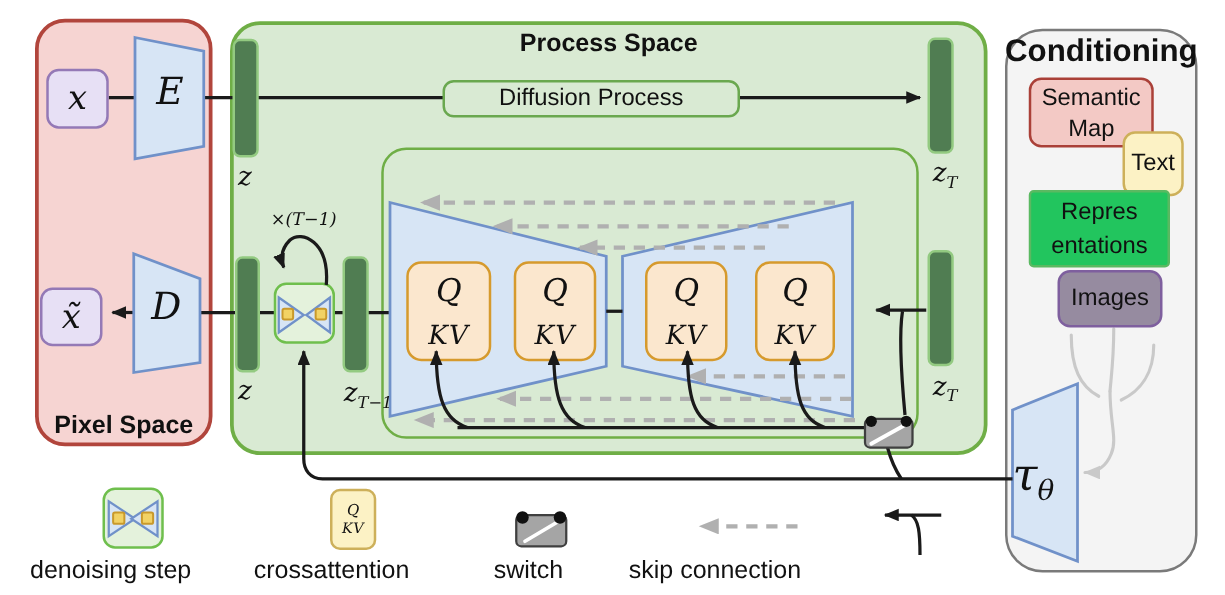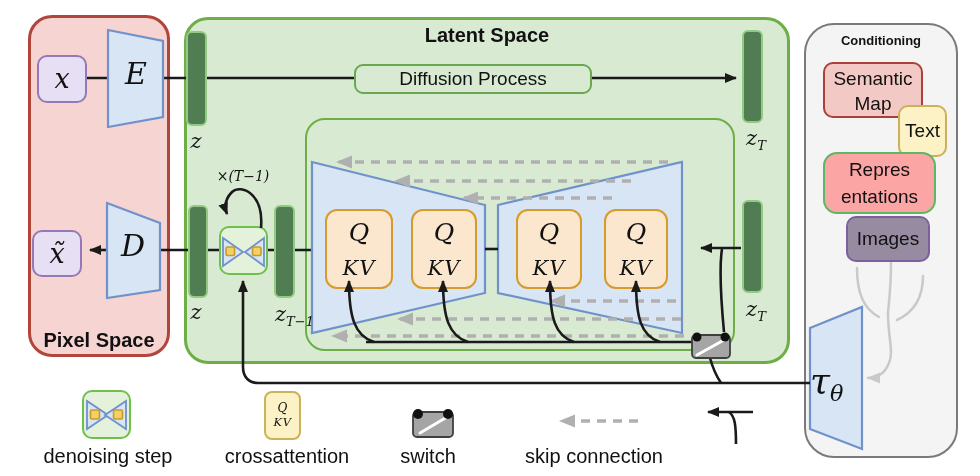--- a/index.html
+++ b/index.html
@@ -35,26 +35,26 @@
   .denoise-box{background:#e4f2dc;border:2.5px solid #6fbf4d;border-radius:10px;}
   .qkv{background:#fbe7ce;border:2.5px solid #d69a2d;border-radius:12px;text-align:center;}
   .qkv .q{display:block;font-size:25px;line-height:37px;padding-top:3px;}
   .qkv .kv{display:block;font-size:21px;line-height:34px;letter-spacing:1px;}
 
   .loop-label{font-size:14px;text-align:center;font-family:"DejaVu Serif","Liberation Serif",serif;font-style:italic;}
 
   .chip{border-radius:10px;text-align:center;font-size:19px;white-space:pre-line;}
   .chip-semantic{left:823px;top:62px;width:100px;height:56px;background:#f3c9c5;border:2.5px solid #aa4038;line-height:25px;padding-top:2px;z-index:3;}
   .chip-text{left:898px;top:105px;width:49px;height:52px;background:#fcf2c5;border:2.5px solid #cdb05a;line-height:47px;z-index:4;}
-  .chip-repr{left:823px;top:152px;width:113px;height:62px;background:#fca5a5;border:2.5px solid #5ab961;border-radius:14px;line-height:27px;padding-top:2px;z-index:5;}
+  .chip-repr{left:823px;top:152px;width:113px;height:62px;background:#22c55e;border:2.5px solid #5ab961;border-radius:4px;line-height:27px;padding-top:2px;z-index:5;}
   .chip-images{left:846px;top:216px;width:84px;height:46px;background:#968ba0;border:2.5px solid #7e5f9e;line-height:41px;z-index:6;}
 
   .tau-label{font-size:36px;text-align:left;}
 
-  .legend-label{font-size:20px;text-align:center;line-height:23px;}
+  .legend-label{font-size:20px;text-align:left;line-height:23px;}
   .legend-qkv{left:264px;top:391px;width:37px;height:49px;background:#fcf2c5;border:2px solid #cdb05a;border-radius:8px;text-align:center;}
   .legend-qkv .q{display:block;font-size:12px;line-height:13px;padding-top:9px;}
   .legend-qkv .kv{display:block;font-size:11.5px;line-height:14px;letter-spacing:.5px;}
 </style>
 </head>
 <body>
 
 <div class="stage">
 
   <div class="abs panel pixel-space"></div>
@@ -94,23 +94,23 @@
     <path d="M 684 336 L 333 336" stroke="#b0b0b0" stroke-width="3.4" stroke-dasharray="9 7" fill="none" marker-end="url(#ag)"></path>
 
     <g stroke="#c9c9c9" stroke-width="2.5" fill="none" stroke-linecap="round">
       <path d="M 857 268 C 857 294 864 309 879 317"></path>
       <path d="M 891 263 C 891 287 889 301 888 313"></path>
       <path d="M 923 276 C 923 299 912 313 897 320"></path>
       <path d="M 888 313 C 888 338 894 352 889 363 C 885 373 878 378 868 378" marker-end="url(#at)"></path>
     </g>
   </svg>
 
-  <div class="abs region-title" style="left:184px;top:24px;width:606px;">Latent Space</div>
+  <div class="abs region-title" style="left:184px;top:24px;width:606px;">Process Space</div>
   <div class="abs region-title" style="left:28px;top:329px;width:142px;">Pixel Space</div>
-  <div class="abs region-title" style="left:804px;top:30px;width:154px;font-size:13px;">Conditioning</div>
+  <div class="abs region-title" style="left:804px;top:30px;width:154px;font-size:25px;">Conditioning</div>
 
   <div class="abs dp-box">Diffusion Process</div>
 
   <div class="abs pbox x-box"><span class="math">x</span></div>
   <div class="abs pbox xt-box"><span class="math">x̃</span></div>
   <div class="abs math trap-label" style="left:110px;top:56px;width:52px;">E</div>
   <div class="abs math trap-label" style="left:107px;top:228px;width:52px;">D</div>
 
   <div class="abs bar" style="left:186px;top:31px;width:21px;height:95px;"></div>
   <div class="abs bar" style="left:742px;top:30px;width:21px;height:93px;"></div>

